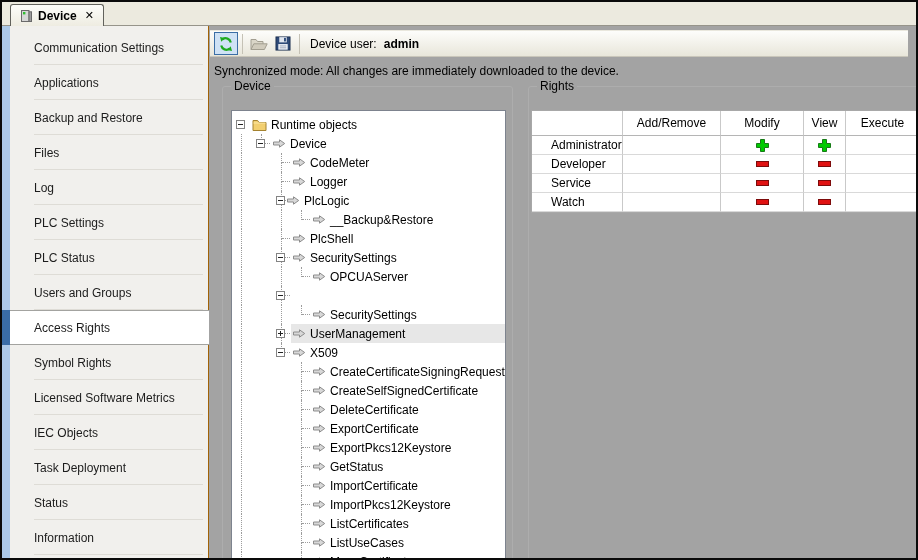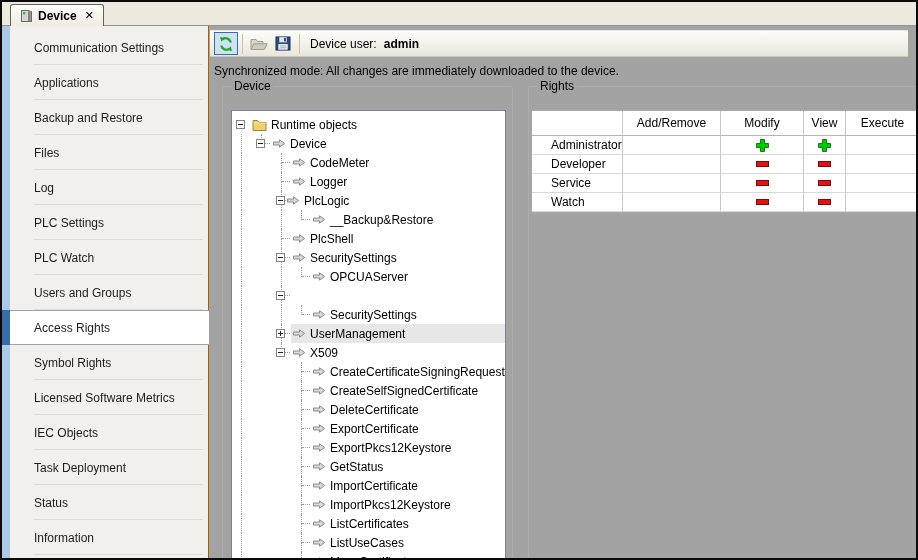--- a/index.html
+++ b/index.html
@@ -119,21 +119,21 @@
       <div class="sb-item">
         <span>Files</span>
       </div>
       <div class="sb-item">
         <span>Log</span>
       </div>
       <div class="sb-item">
         <span>PLC Settings</span>
       </div>
       <div class="sb-item">
-        <span>PLC Watch</span>
+        <span>PLC Status</span>
       </div>
       <div class="sb-item">
         <span>Users and Groups</span>
       </div>
       <div class="sb-item sel">
         <span>Access Rights</span>
       </div>
       <div class="sb-item">
         <span>Symbol Rights</span>
       </div>

